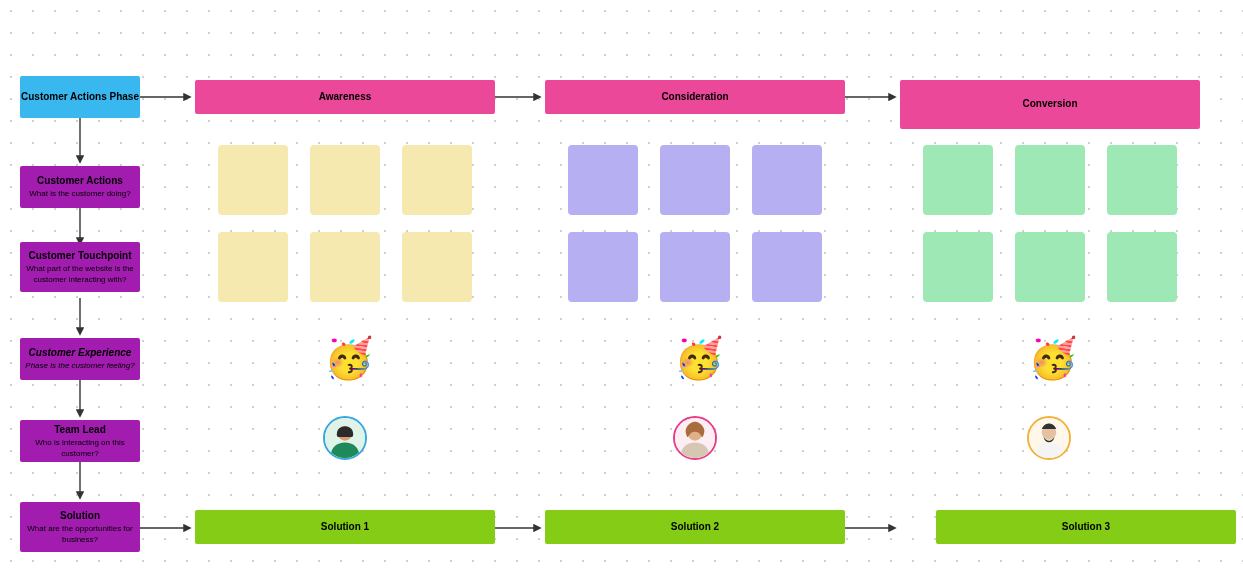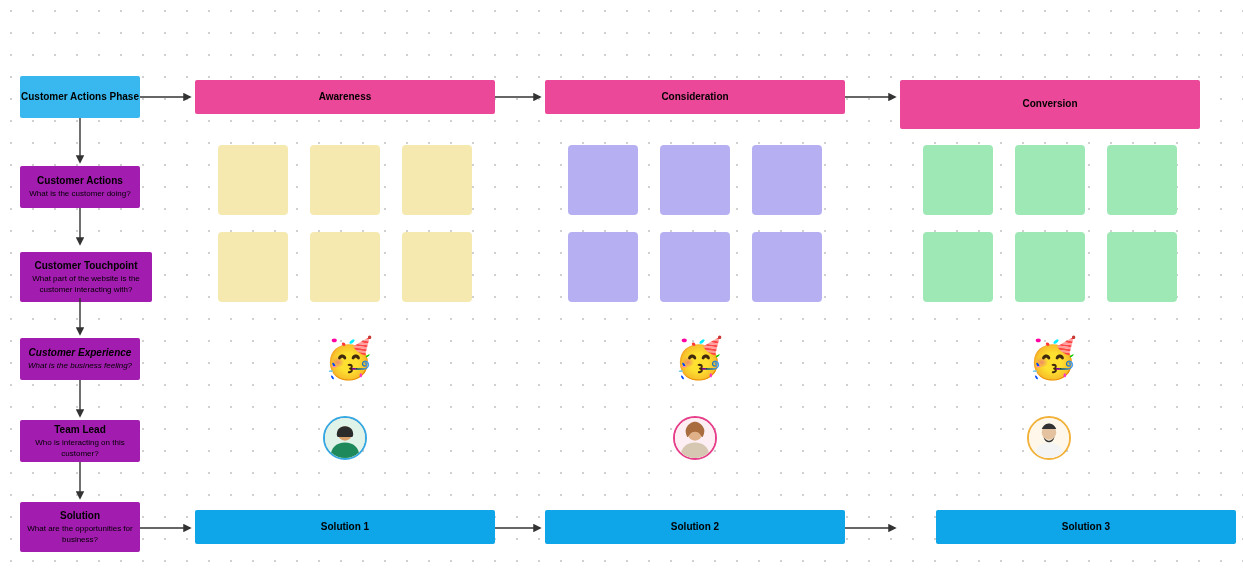--- a/index.html
+++ b/index.html
@@ -23,21 +23,21 @@
     text-align: center;
     font-size: 9px;
     line-height: 1.3;
     border-radius: 2px;
   }
   .box .title { font-weight: 700; font-size: 10px; margin-bottom: 2px; }
   .box .sub { font-size: 8px; font-weight: 400; }
   .blue { background:#39b8ef; color:#000; }
   .orange { background:#a21caf; color:#000; }
   .yellow { background:#ec4899; color:#000; }
-  .green { background:#0ea5e9; color:#000; }
+  .green { background:#84cc16; color:#000; }
   .sticky { position:absolute; border-radius:4px; }
   .sticky.yel { background:#f5e9b0; }
   .sticky.pur { background:#b6b0f2; }
   .sticky.grn { background:#9de8b4; }
   .emoji { position:absolute; font-size:40px; line-height:1; }
   .avatar {
     position:absolute;
     width:44px;
     height:44px;
     border-radius:50%;
@@ -97,32 +97,32 @@
 
 <div class="box orange" style="left:20px; top:166px; width:120px; height:42px;">
   <span class="title">Customer Actions</span>
   <span class="sub">What is the customer doing?</span>
 </div>
 <svg class="arrow" style="left:79px; top:208px; width:2px; height:40px;">
   <line x1="1" y1="0" x2="1" y2="36" stroke="#333" stroke-width="1.4" marker-end="url(#arr)"></line>
 </svg>
 
 
-<div class="box orange" style="left:20px; top:252px; width:132px; height:50px;">
+<div class="box orange" style="left:20px; top:242px; width:120px; height:50px;">
   <span class="title">Customer Touchpoint</span>
   <span class="sub">What part of the website is the customer interacting with?</span>
 </div>
 <svg class="arrow" style="left:79px; top:298px; width:2px; height:40px;">
   <line x1="1" y1="0" x2="1" y2="36" stroke="#333" stroke-width="1.4" marker-end="url(#arr)"></line>
 </svg>
 
 
 <div class="box orange" style="left:20px; top:338px; width:120px; height:42px;font-style:italic;">
   <span class="title">Customer Experience</span>
-  <span class="sub">What is the business feeling?</span>
+  <span class="sub">Phase is the customer feeling?</span>
 </div>
 <svg class="arrow" style="left:79px; top:380px; width:2px; height:40px;">
   <line x1="1" y1="0" x2="1" y2="36" stroke="#333" stroke-width="1.4" marker-end="url(#arr)"></line>
 </svg>
 
 
 <div class="box orange" style="left:20px; top:420px; width:120px; height:42px;">
   <span class="title">Team Lead</span>
   <span class="sub">Who is interacting on this customer?</span>
 </div>

